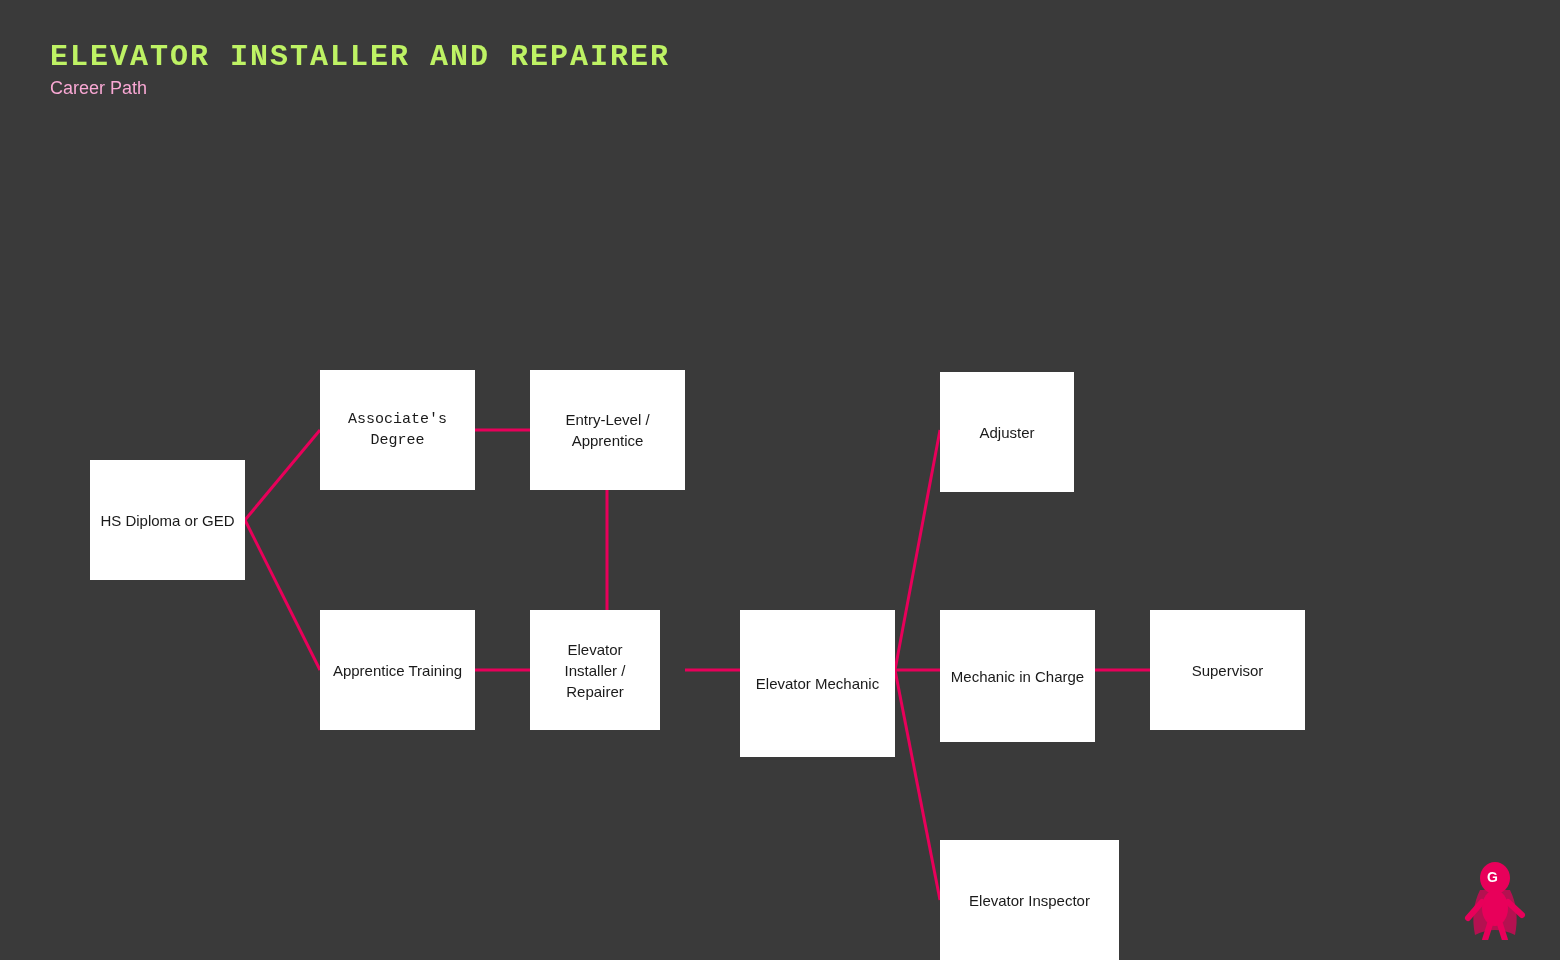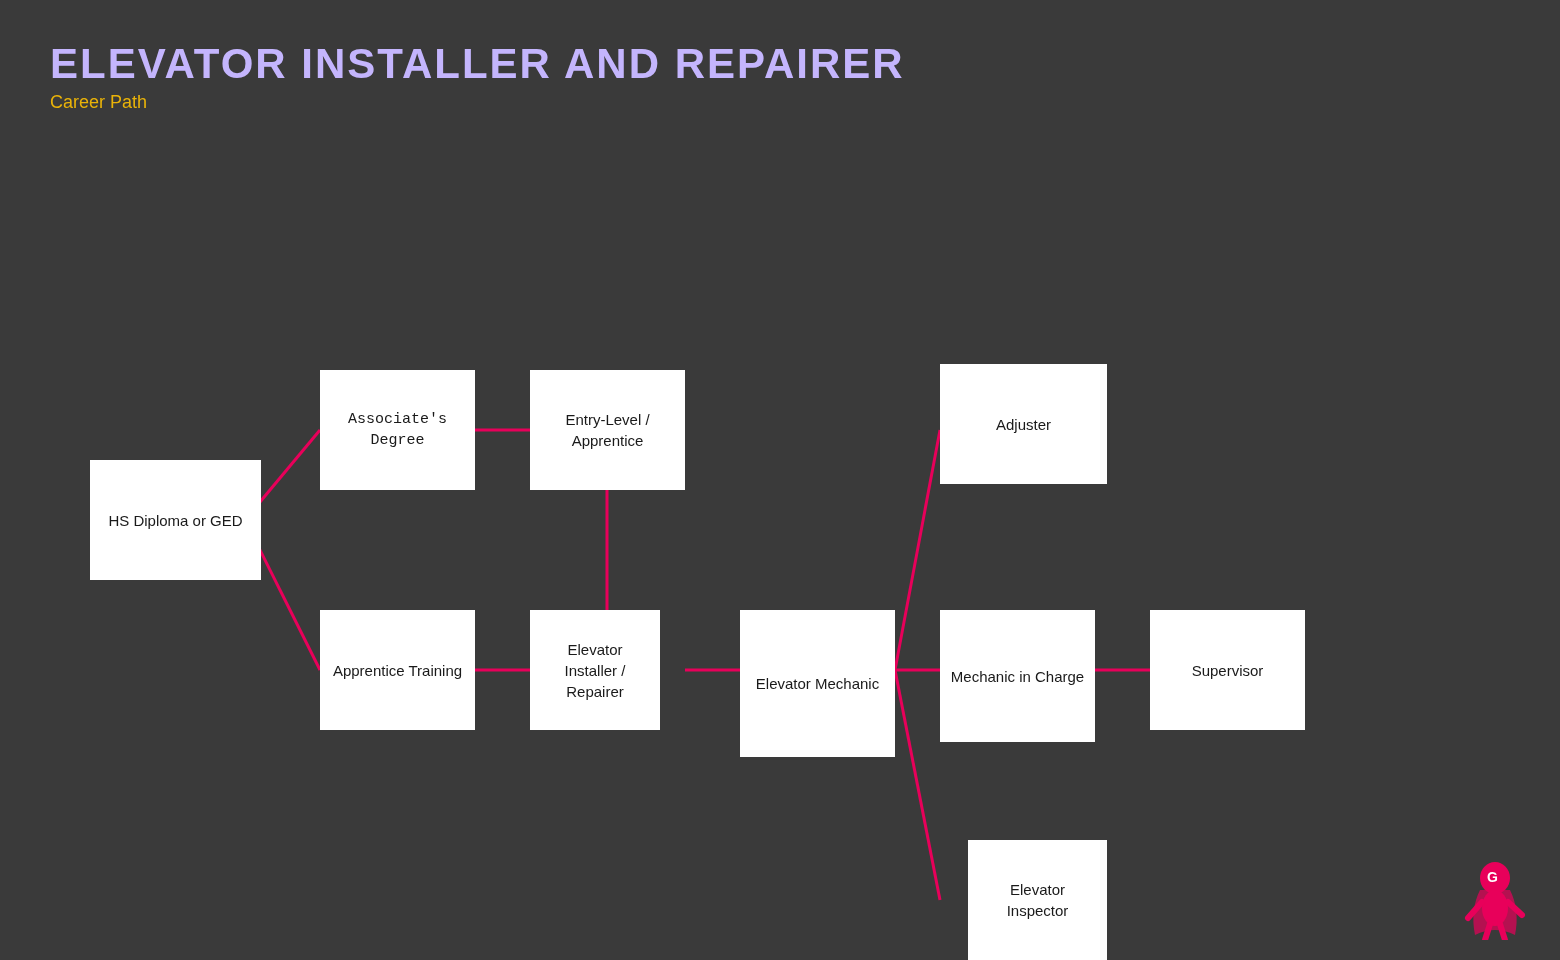--- a/index.html
+++ b/index.html
@@ -10,28 +10,29 @@
       overflow: hidden;
       font-family: 'Arial', sans-serif;
       position: relative;
     }
     .header {
       position: absolute;
       top: 40px;
       left: 50px;
     }
     .header h1 {
-      color: #c4b5fd;
-      font-size: 42px;
+      color: #bef264;
+      font-size: 30px;
       font-weight: 900;
       letter-spacing: 2px;
       text-transform: uppercase;
+      font-family: Liberation Mono, monospace;
     }
     .header p {
-      color: #eab308;
+      color: #f9a8d4;
       font-size: 18px;
       font-weight: 400;
       margin-top: 4px;
     }
 
     .diagram {
       position: absolute;
       top: 160px;
       left: 0;
       width: 1560px;
@@ -59,21 +60,21 @@
       color: #1a1a1a;
       line-height: 1.4;
       padding: 10px;
     }
 
     
     
     #node-hs {
       left: 90px;
       top: 300px;
-      width: 171px;
+      width: 155px;
       height: 120px;
     }
     
     #node-assoc {
       left: 320px;
       top: 210px;
       width: 155px;
       height: 120px;
       font-family: Liberation Mono, monospace;
     }
@@ -101,45 +102,44 @@
     
     #node-mechanic {
       left: 740px;
       top: 450px;
       width: 155px;
       height: 147px;
     }
     
     #node-adjuster {
       left: 940px;
-      top: 204px;
-      width: 167px;
+      top: 212px;
+      width: 134px;
       height: 120px;
     }
     
     #node-mic {
       left: 940px;
       top: 450px;
       width: 155px;
       height: 132px;
     }
     
     #node-supervisor {
       left: 1150px;
       top: 450px;
       width: 155px;
       height: 120px;
     }
     
     #node-inspector {
       left: 940px;
       top: 680px;
-      width: 139px;
-      height: 120px;
-      margin-left: 28px;
+      width: 179px;
+      height: 120px;
     }
 
     
     .mascot {
       position: absolute;
       bottom: 20px;
       right: 30px;
       width: 70px;
       height: 80px;
     }

